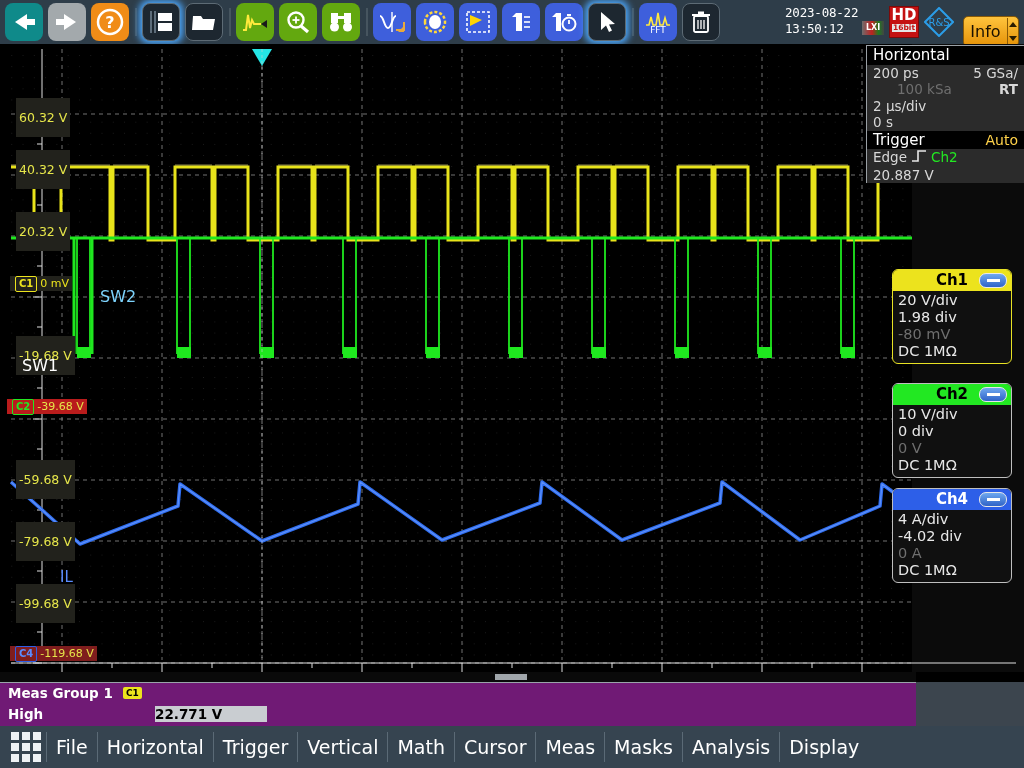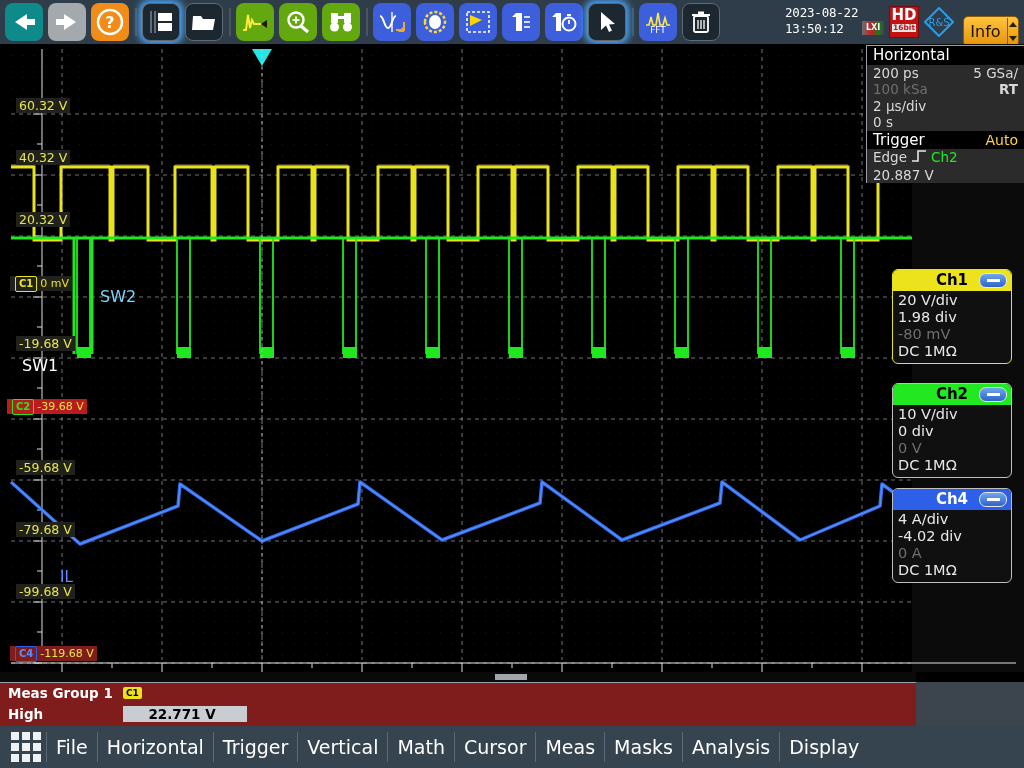--- a/index.html
+++ b/index.html
@@ -80,21 +80,21 @@
   .panel { position: absolute; font-size: 13.5px; line-height: 16.5px; }
   #horiz-panel {
     left: 866px; top: 45px; width: 158px;
     background: #2b2b2b; border-left: 1px solid #9aa0a5; border-top: 1px solid #9aa0a5;
     color: #d8d8d8;
   }
   .panel-title {
     background: #000; color: #fff; font-size: 15px; padding: 1px 6px; font-weight: normal;
   }
   .panel-row { padding: 0 6px; display: flex; justify-content: space-between; white-space: nowrap; }
-  .dim { color: #6f6f6f; }
+  .dim { color: #6f6f6f; margin-left: 24px; }
   .trig-title { background:#000; display:flex; justify-content:space-between; padding: 1px 6px; }
   .trig-title .t1 { color:#fff; font-size:15px;}
   .trig-title .t2 { color:#ffd24a; font-size:14px;}
 
   .chbox {
     position: absolute; width: 120px; border-radius: 6px; overflow: hidden;
     background: #101010; border: 1px solid #7d7d7d; font-size: 14.5px; line-height: 17px;
   }
   .chbox .hdr {
     height: 21px; display: flex; align-items: center; justify-content: center;
@@ -111,53 +111,53 @@
   #ch1box { left: 892px; top: 225px; border-color: #e8e224; }
   #ch1box .hdr { background: #ece31d; color: #000; }
   #ch2box { left: 892px; top: 339px; border-color: #bfbfbf; }
   #ch2box .hdr { background: #22e822; color: #000; }
   #ch4box { left: 892px; top: 444px; border-color: #bfbfbf; }
   #ch4box .hdr { background: #2d5fe8; color: #fff; }
 
   
   .ylab {
     position: absolute; color: #e6e64a; font-size: 12.5px;
-    background: #22221c; padding: 0 3px; white-space: nowrap;
+    background: #22221c; padding: 12px 3px; white-space: nowrap;
     line-height: 15px;
   }
   .xlab {
     position: absolute; color: #e6e64a; font-size: 12.5px;
     background: #22221c; padding: 0 3px; white-space: nowrap; line-height: 15px;
   }
   .xlab.off { color: #7a7a5c; background: #1c1c1c; }
   .marker {
     position: absolute; height: 15px; font-size: 11px; line-height: 14px;
     padding: 0 3px 0 5px; display: flex; align-items: center;
   }
   .marker .tag {
     border: 1px solid; border-radius: 2px; padding: 0 3px; font-size: 10px; font-weight: bold;
   }
   .wfm-label { position: absolute; font-size: 16px; }
 
   
   #measbar {
     position: absolute; left: 0; top: 682px; width: 916px; height: 44px;
-    background: #7f1d1d; border-top: 1px solid #9aa3aa;
+    background: #701a75; border-top: 1px solid #9aa3aa;
   }
   #meas-row1 { height: 20px; display: flex; align-items: center; padding-left: 8px; }
   #meas-row1 .t { color: #fff; font-size: 13.5px; font-weight: bold; width: 115px; }
   #meas-row1 .c1 {
     background: #ece31d; color: #000; font-size: 9px; font-weight: bold;
     padding: 1px 3px; border-radius: 2px;
   }
   #meas-row2 { height: 22px; display: flex; align-items: center; padding-left: 8px; }
   #meas-row2 .t { color: #fff; font-size: 13.5px; font-weight: bold; width: 115px; }
   #meas-row2 .v {
     background: #c9cdd1; color: #000; font-size: 13.5px; font-weight: bold;
-    width: 124px; text-align: center; padding-right: 6px;
+    width: 112px; text-align: left; padding-right: 6px; margin-left: 32px;
   }
   #measbar-right {
     position: absolute; left: 916px; top: 682px; width: 108px; height: 44px; background: #3c454e;
   }
 
   
   #hscroll { position: absolute; left: 0px; top: 672px; width: 916px; height: 10px; background: #0a0a0a; }
   #hscroll .handle { position: absolute; left: 495px; top: 2px; width: 32px; height: 6px; background: #a0a6ab; }
 
   

